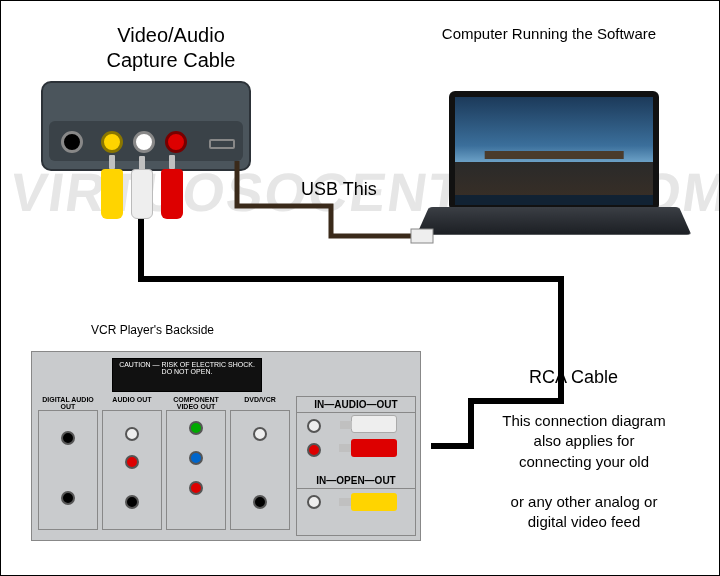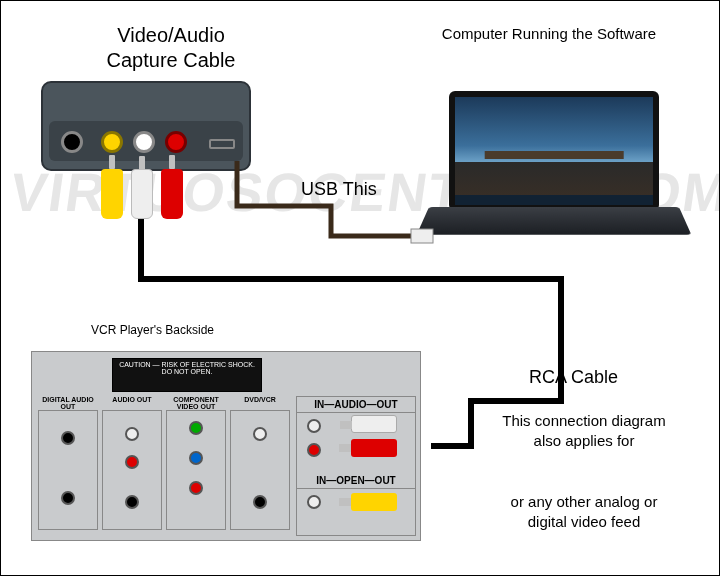--- a/index.html
+++ b/index.html
@@ -67,21 +67,21 @@
 
   <div class="label" style="left:300px;top:177px;font-size:18px">USB This</div>
 
   <div class="label" style="left:90px;top:322px;font-size:12px">VCR Player's Backside</div>
 
   <div class="label" style="left:528px;top:365px;font-size:18px">RCA Cable</div>
 
   <div class="label" style="right:30px;top:410px;width:210px;font-size:15px;line-height:1.35">
     <span>This connection diagram</span><br>
     <span>also applies for</span><br>
-    <br>
+    <span>connecting your old</span><br>
     <br>
     <span>or any other analog or</span><br>
     <span>digital video feed</span>
   </div>
 
   <div class="capdev">
     <div class="port sv"></div>
     <div class="port y"></div>
     <div class="port w"></div>
     <div class="port r"></div>

